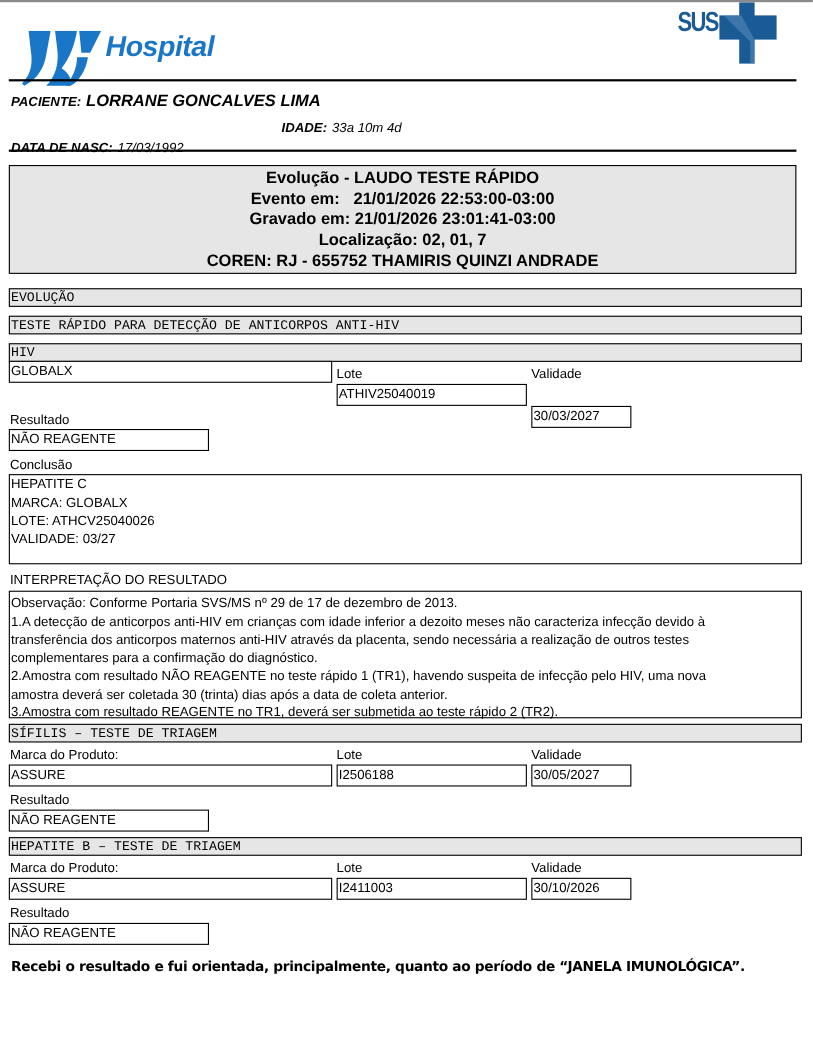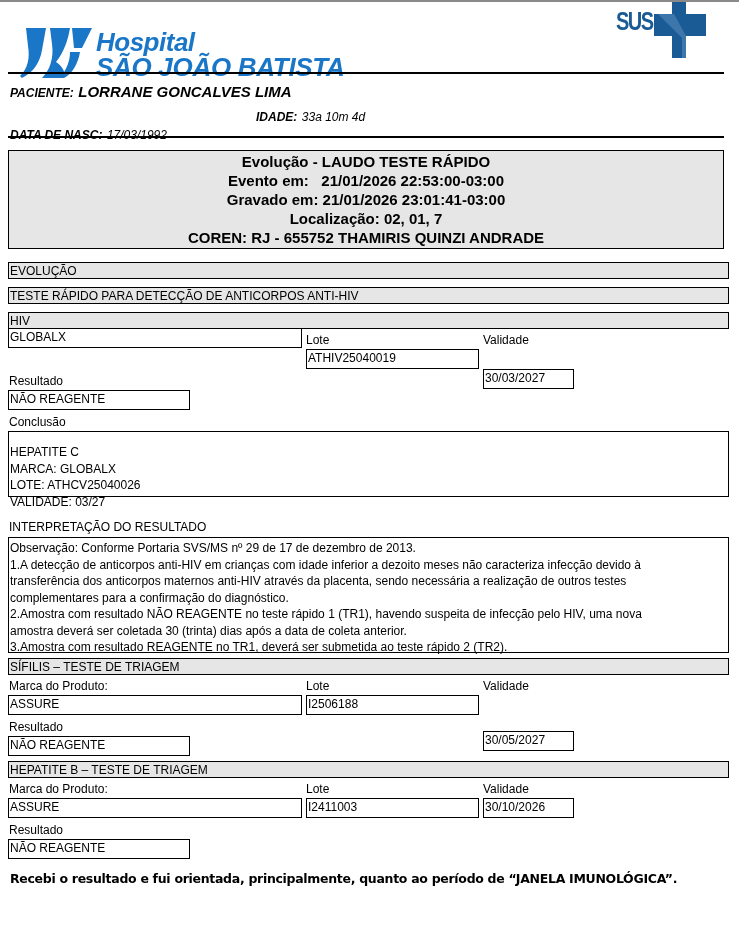--- a/index.html
+++ b/index.html
@@ -21,21 +21,21 @@
   .val-big { font-weight: bold; font-size: 15px; }
   .val-sm { font-size: 12px; }
   .header-box {
     position: absolute; left: 8px; top: 150px; width: 714px; height: 96px;
     border: 1px solid #000; background: #e6e6e6; text-align: center;
     font-weight: bold; font-size: 15px; line-height: 19px; padding-top: 1px;
   }
   .sec-bar {
     position: absolute; left: 8px; width: 721px; height: 17px;
     border: 1px solid #000; background: #e6e6e6; font-size: 12px; line-height: 17px;
-    padding-left: 1px; box-sizing: border-box;
+    padding-left: 1px; box-sizing: border-box; font-family: Liberation Mono, monospace;
   }
   .flabel { position: absolute; font-weight: normal; font-size: 12px; }
   .field {
     position: absolute; border: 1px solid #000; background: #fff;
     font-size: 12px; line-height: 17px; height: 20px; box-sizing: border-box; padding-left: 1px;
   }
   .textbox {
     position: absolute; left: 8px; width: 721px; border: 1px solid #000; background: #fff;
     font-size: 12px; line-height: 16.5px; box-sizing: border-box; padding-left: 1px;
   }
@@ -48,21 +48,20 @@
 
 <div class="logo">
   <svg class="logo-mark" width="80" height="52" viewBox="0 0 80 52">
     <path d="M6 0 L26 0 L22 22 C20 34 14 44 2 50 L0 48 C8 40 10 30 8 18 Z" fill="#1a76c7"></path>
     <path d="M30 0 L50 0 C48 12 44 24 36 34 C42 38 46 44 44 50 L22 50 C30 42 34 30 32 16 Z" fill="#1a76c7"></path>
     <path d="M52 0 L72 0 L62 20 L54 20 Z" fill="#1a76c7"></path>
     <path d="M50 24 L60 24 C58 36 52 46 44 50 L40 50 C46 42 50 34 50 24 Z" fill="#1a76c7"></path>
   </svg>
   <div class="logo-text">
     <span class="l1">Hospital</span>
-    <span class="l2">SÃO JOÃO BATISTA</span>
   </div>
 </div>
 
 <div class="sus">
   <span class="sus-text">SUS</span>
   <svg width="60" height="56" viewBox="0 0 60 56" style="position:absolute;left:34px;top:0;">
     <rect x="24" y="0" width="14" height="56" fill="#1b5b95"></rect>
     <rect x="6" y="12" width="52" height="22" fill="#1b5b95"></rect>
     <path d="M10 12 L26 12 L38 34 L38 56 L34 56 L34 36 Z" fill="#5a8dbd" opacity="0.55"></path>
   </svg>
@@ -101,21 +100,21 @@
 <div class="flabel" style="left:306px;top:333px;">Lote</div>
 <div class="flabel" style="left:483px;top:333px;">Validade</div>
 <div class="field" style="left:8px;top:328px;width:294px;">GLOBALX</div>
 <div class="field" style="left:306px;top:349px;width:173px;">ATHIV25040019</div>
 <div class="field" style="left:483px;top:349px;width:91px;margin-top:20px;">30/03/2027</div>
 
 <div class="flabel" style="left:9px;top:374px;">Resultado</div>
 <div class="field" style="left:8px;top:390px;width:182px;">NÃO REAGENTE</div>
 
 <div class="flabel" style="left:9px;top:415px;">Conclusão</div>
-<div class="textbox" style="top:431px;height:66px;padding-top:12px;">
+<div class="textbox" style="top:431px;height:82px;padding-top:0;">
   <div>HEPATITE C</div>
   <div>MARCA: GLOBALX</div>
   <div>LOTE: ATHCV25040026</div>
   <div>VALIDADE: 03/27</div>
 </div>
 
 <div class="flabel" style="left:9px;top:520px;">INTERPRETAÇÃO DO RESULTADO</div>
 <div class="textbox" style="top:537px;height:116px;padding-top:2px;">
   <div>Observação: Conforme Portaria SVS/MS nº 29 de 17 de dezembro de 2013.</div>
   <div>1.A detecção de anticorpos anti-HIV em crianças com idade inferior a dezoito meses não caracteriza infecção devido à</div>
@@ -125,21 +124,21 @@
   <div>amostra deverá ser coletada 30 (trinta) dias após a data de coleta anterior.</div>
   <div>3.Amostra com resultado REAGENTE no TR1, deverá ser submetida ao teste rápido 2 (TR2).</div>
 </div>
 
 <div class="sec-bar" style="top:658px;">SÍFILIS – TESTE DE TRIAGEM</div>
 <div class="flabel" style="left:9px;top:679px;">Marca do Produto:</div>
 <div class="flabel" style="left:306px;top:679px;">Lote</div>
 <div class="flabel" style="left:483px;top:679px;">Validade</div>
 <div class="field" style="left:8px;top:695px;width:294px;">ASSURE</div>
 <div class="field" style="left:306px;top:695px;width:173px;">I2506188</div>
-<div class="field" style="left:483px;top:695px;width:91px;margin-top:36px;">30/05/2027</div>
+<div class="field" style="left:483px;top:695px;width:91px;">30/05/2027</div>
 <div class="flabel" style="left:9px;top:720px;">Resultado</div>
 <div class="field" style="left:8px;top:736px;width:182px;">NÃO REAGENTE</div>
 
 <div class="sec-bar" style="top:761px;">HEPATITE B – TESTE DE TRIAGEM</div>
 <div class="flabel" style="left:9px;top:782px;">Marca do Produto:</div>
 <div class="flabel" style="left:306px;top:782px;">Lote</div>
 <div class="flabel" style="left:483px;top:782px;">Validade</div>
 <div class="field" style="left:8px;top:798px;width:294px;">ASSURE</div>
 <div class="field" style="left:306px;top:798px;width:173px;">I2411003</div>
 <div class="field" style="left:483px;top:798px;width:91px;">30/10/2026</div>

